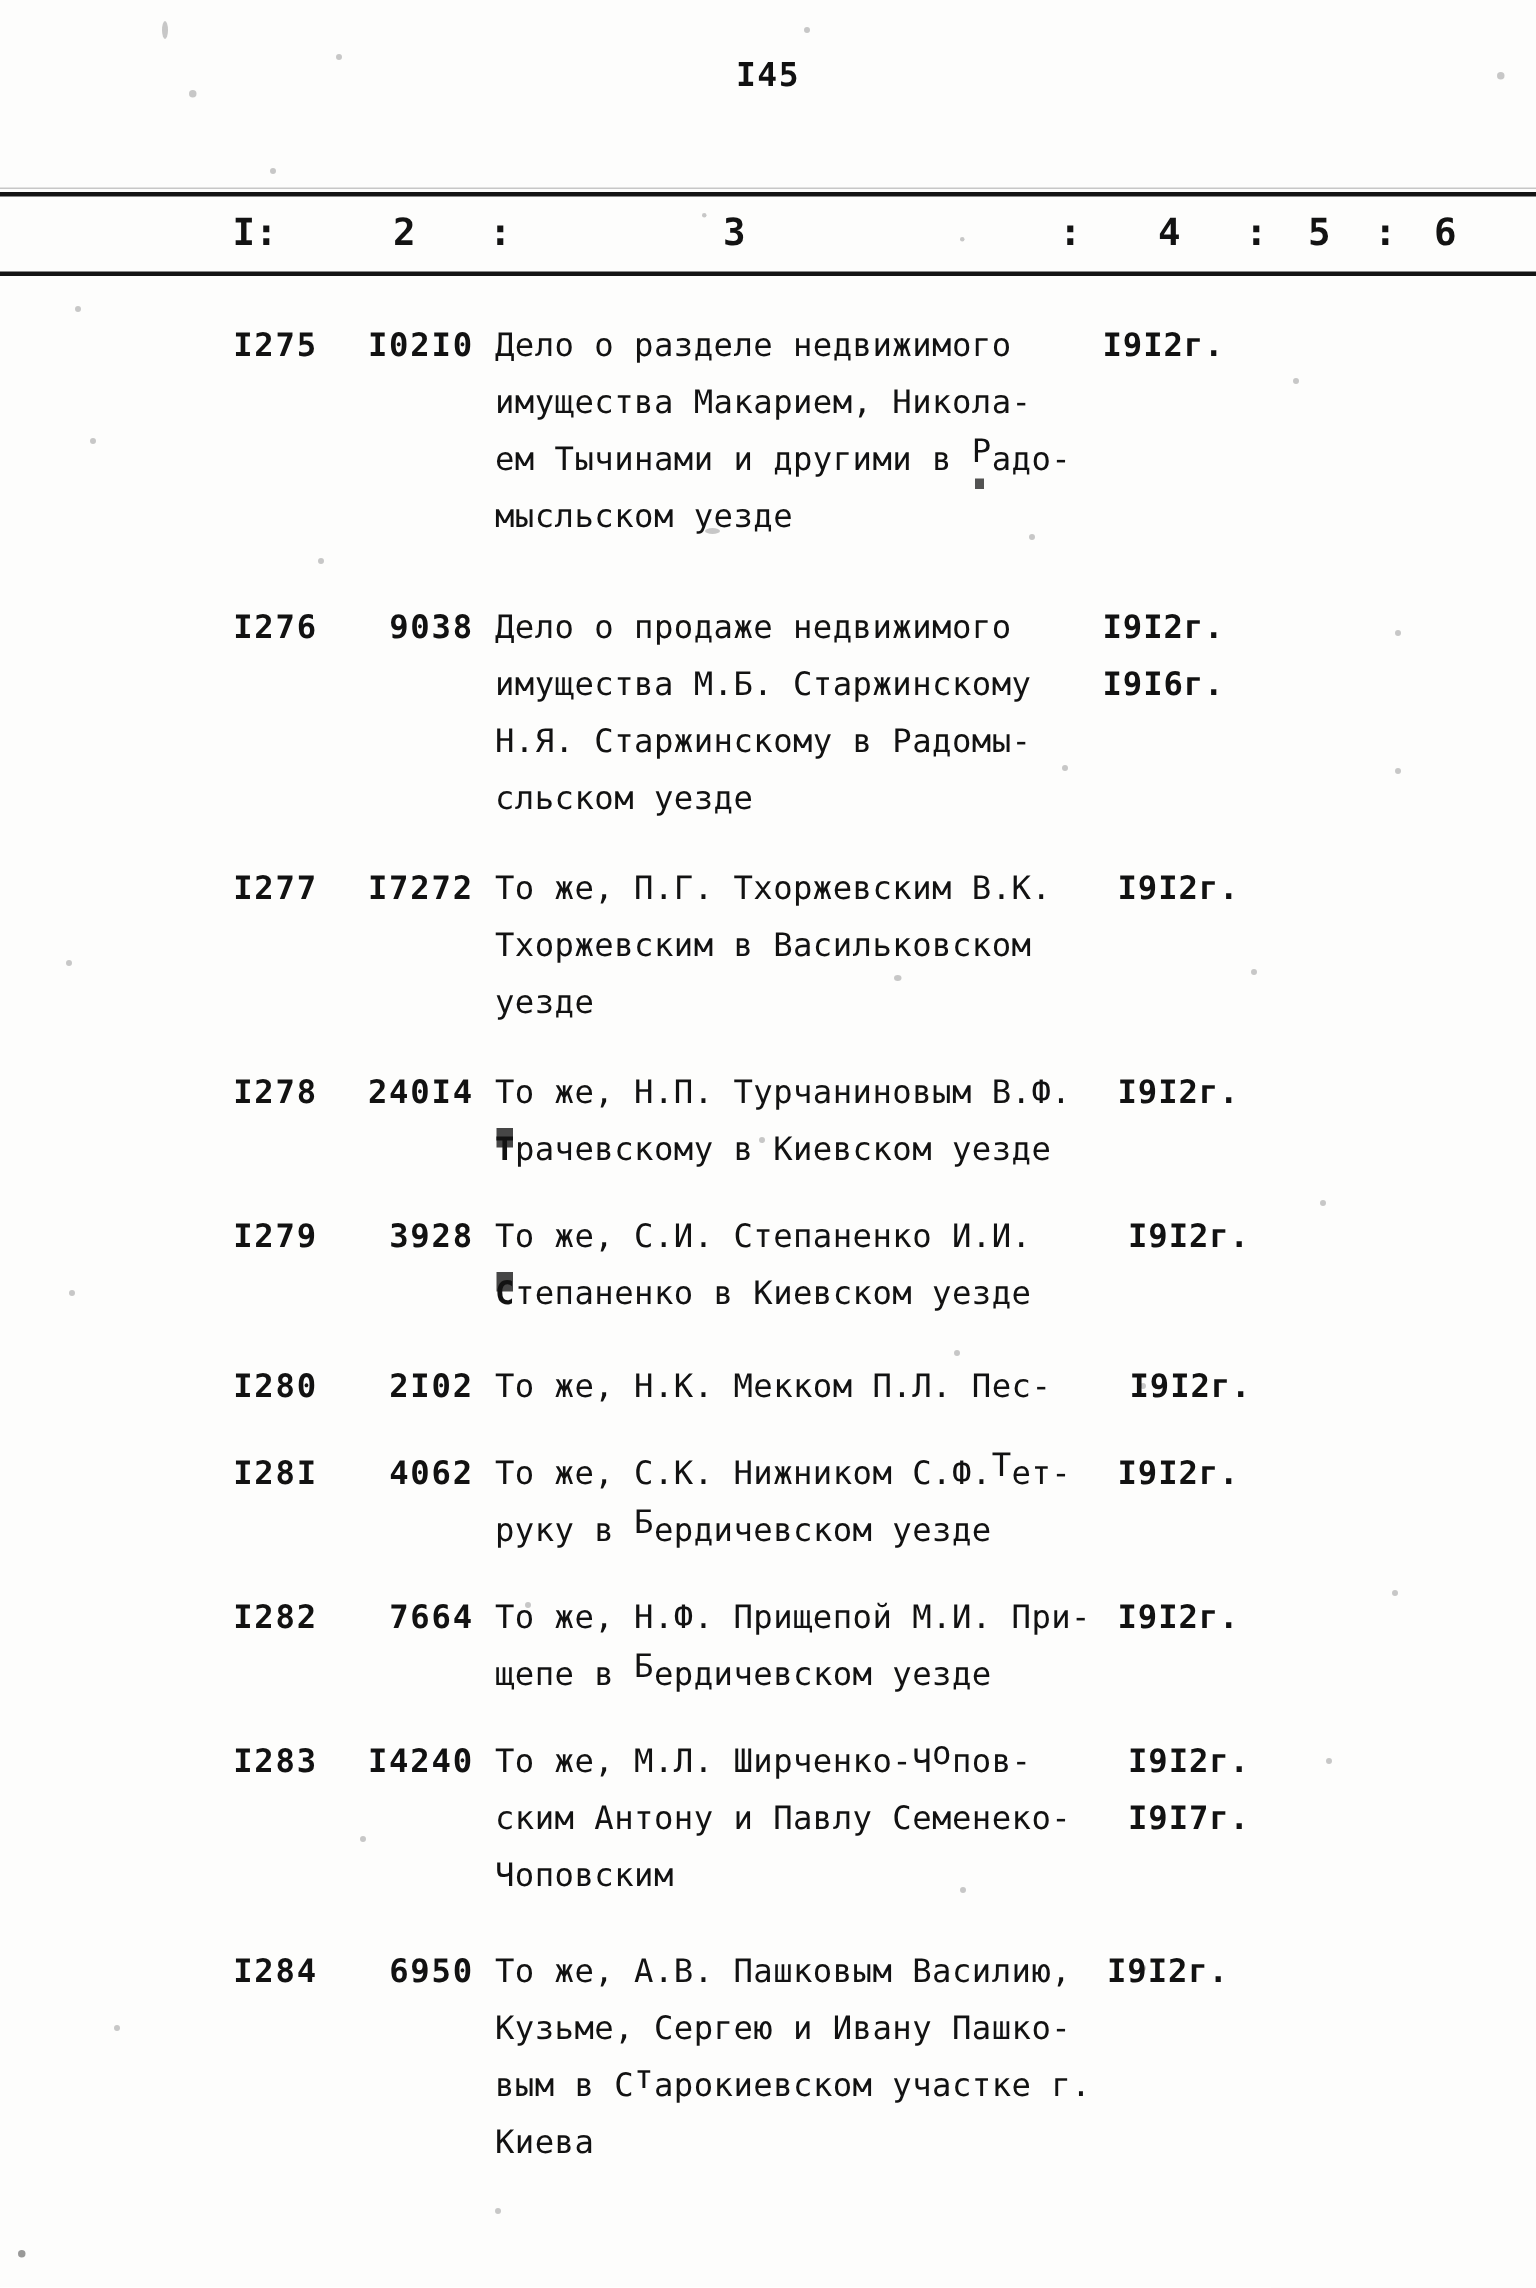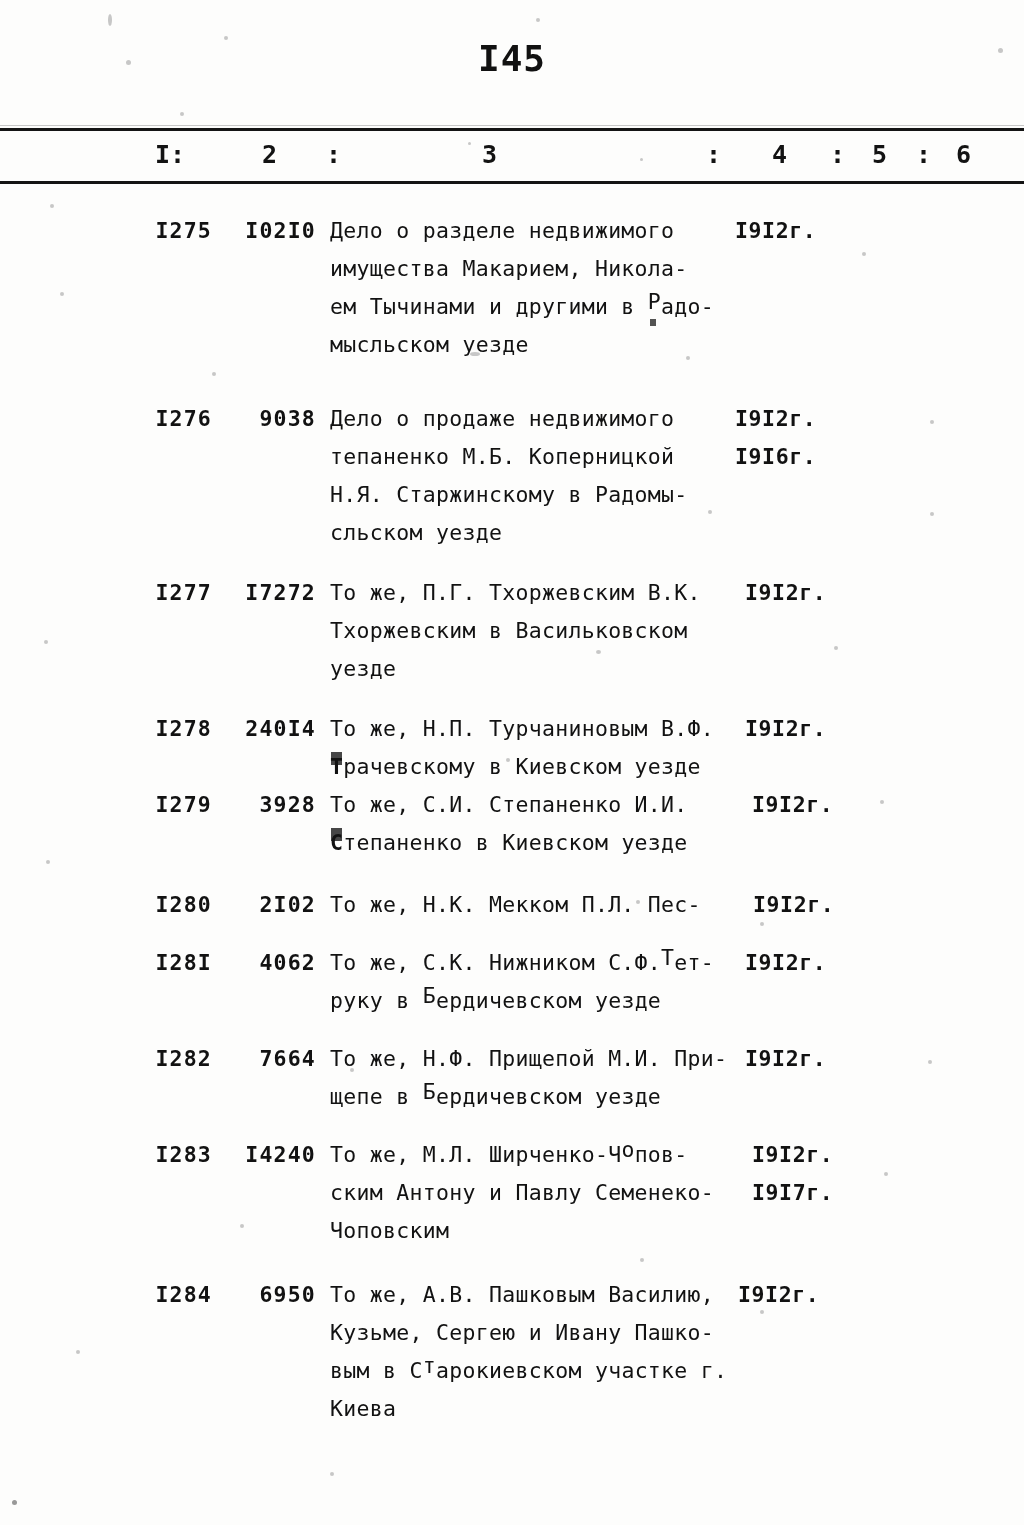--- a/index.html
+++ b/index.html
@@ -28,21 +28,21 @@
   }
   .speck.dark { background:#6e6e6e; opacity:.7; }
 
   
   #page-number {
     position: absolute;
     top: 38px;
     left: 0;
     width: 1024px;
     text-align: center;
-    font-size: 36px;
+    font-size: 22px;
     font-weight: bold;
     letter-spacing: 1px;
     font-family: "DejaVu Sans Mono", monospace;
   }
 
   
   #header-band {
     position: absolute;
     top: 128px;
     left: 0;
@@ -210,34 +210,34 @@
 
   <div id="entries">
       <div class="entry">
         <div class="line"><span class="c1">I275</span><span class="c2">I02I0</span><span class="c3">Дело о разделе недвижимого</span><span class="c4" style="left: 735px;">I9I2г.</span></div>
         <div class="line"><span class="c3">имущества Макарием, Никола-</span></div>
         <div class="line"><span class="c3">ем Тычинами и другими в <span class="raised smudge">Р</span>адо-</span></div>
         <div class="line"><span class="c3">мысльском уезде</span></div>
       </div>
       <div class="entry" style="margin-top: 36px;">
         <div class="line"><span class="c1">I276</span><span class="c2">9038</span><span class="c3">Дело о продаже недвижимого</span><span class="c4" style="left: 735px;">I9I2г.</span></div>
-        <div class="line"><span class="c3">тепаненко М.Б. Коперницкой</span><span class="c4" style="left: 735px;">I9I6г.</span></div>
+        <div class="line"><span class="c3">имущества М.Б. Старжинскому</span><span class="c4" style="left: 735px;">I9I6г.</span></div>
         <div class="line"><span class="c3">Н.Я. Старжинскому в Радомы-</span></div>
         <div class="line"><span class="c3">сльском уезде</span></div>
       </div>
       <div class="entry" style="margin-top: 22px;">
         <div class="line"><span class="c1">I277</span><span class="c2">I7272</span><span class="c3">То же, П.Г. Тхоржевским В.К.</span><span class="c4" style="left: 745px;">I9I2г.</span></div>
         <div class="line"><span class="c3">Тхоржевским в Васильковском</span></div>
         <div class="line"><span class="c3">уезде</span></div>
       </div>
       <div class="entry" style="margin-top: 22px;">
         <div class="line"><span class="c1">I278</span><span class="c2">240I4</span><span class="c3">То же, Н.П. Турчаниновым В.Ф.</span><span class="c4" style="left: 745px;">I9I2г.</span></div>
         <div class="line"><span class="c3"><span class="overstrike">Т</span>рачевскому в Киевском уезде</span></div>
       </div>
-      <div class="entry" style="">
+      <div class="entry" style="margin-top: 20px;">
         <div class="line"><span class="c1">I279</span><span class="c2">3928</span><span class="c3">То же, С.И. Степаненко И.И.</span><span class="c4" style="left: 752px;">I9I2г.</span></div>
         <div class="line"><span class="c3"><span class="overstrike">С</span>тепаненко в Киевском уезде</span></div>
       </div>
       <div class="entry" style="margin-top: 24px;">
         <div class="line"><span class="c1">I280</span><span class="c2">2I02</span><span class="c3">То же, Н.К. Мекком П.Л. Пес-</span><span class="c4" style="left: 753px;">I9I2г.</span></div>
       </div>
       <div class="entry" style="margin-top: 20px;">
         <div class="line"><span class="c1">I28I</span><span class="c2">4062</span><span class="c3">То же, С.К. Нижником С.Ф.<span class="raised">Т</span>ет-</span><span class="c4" style="left: 745px;">I9I2г.</span></div>
         <div class="line"><span class="c3">руку в <span class="raised">Б</span>ердичевском уезде</span></div>
       </div>

